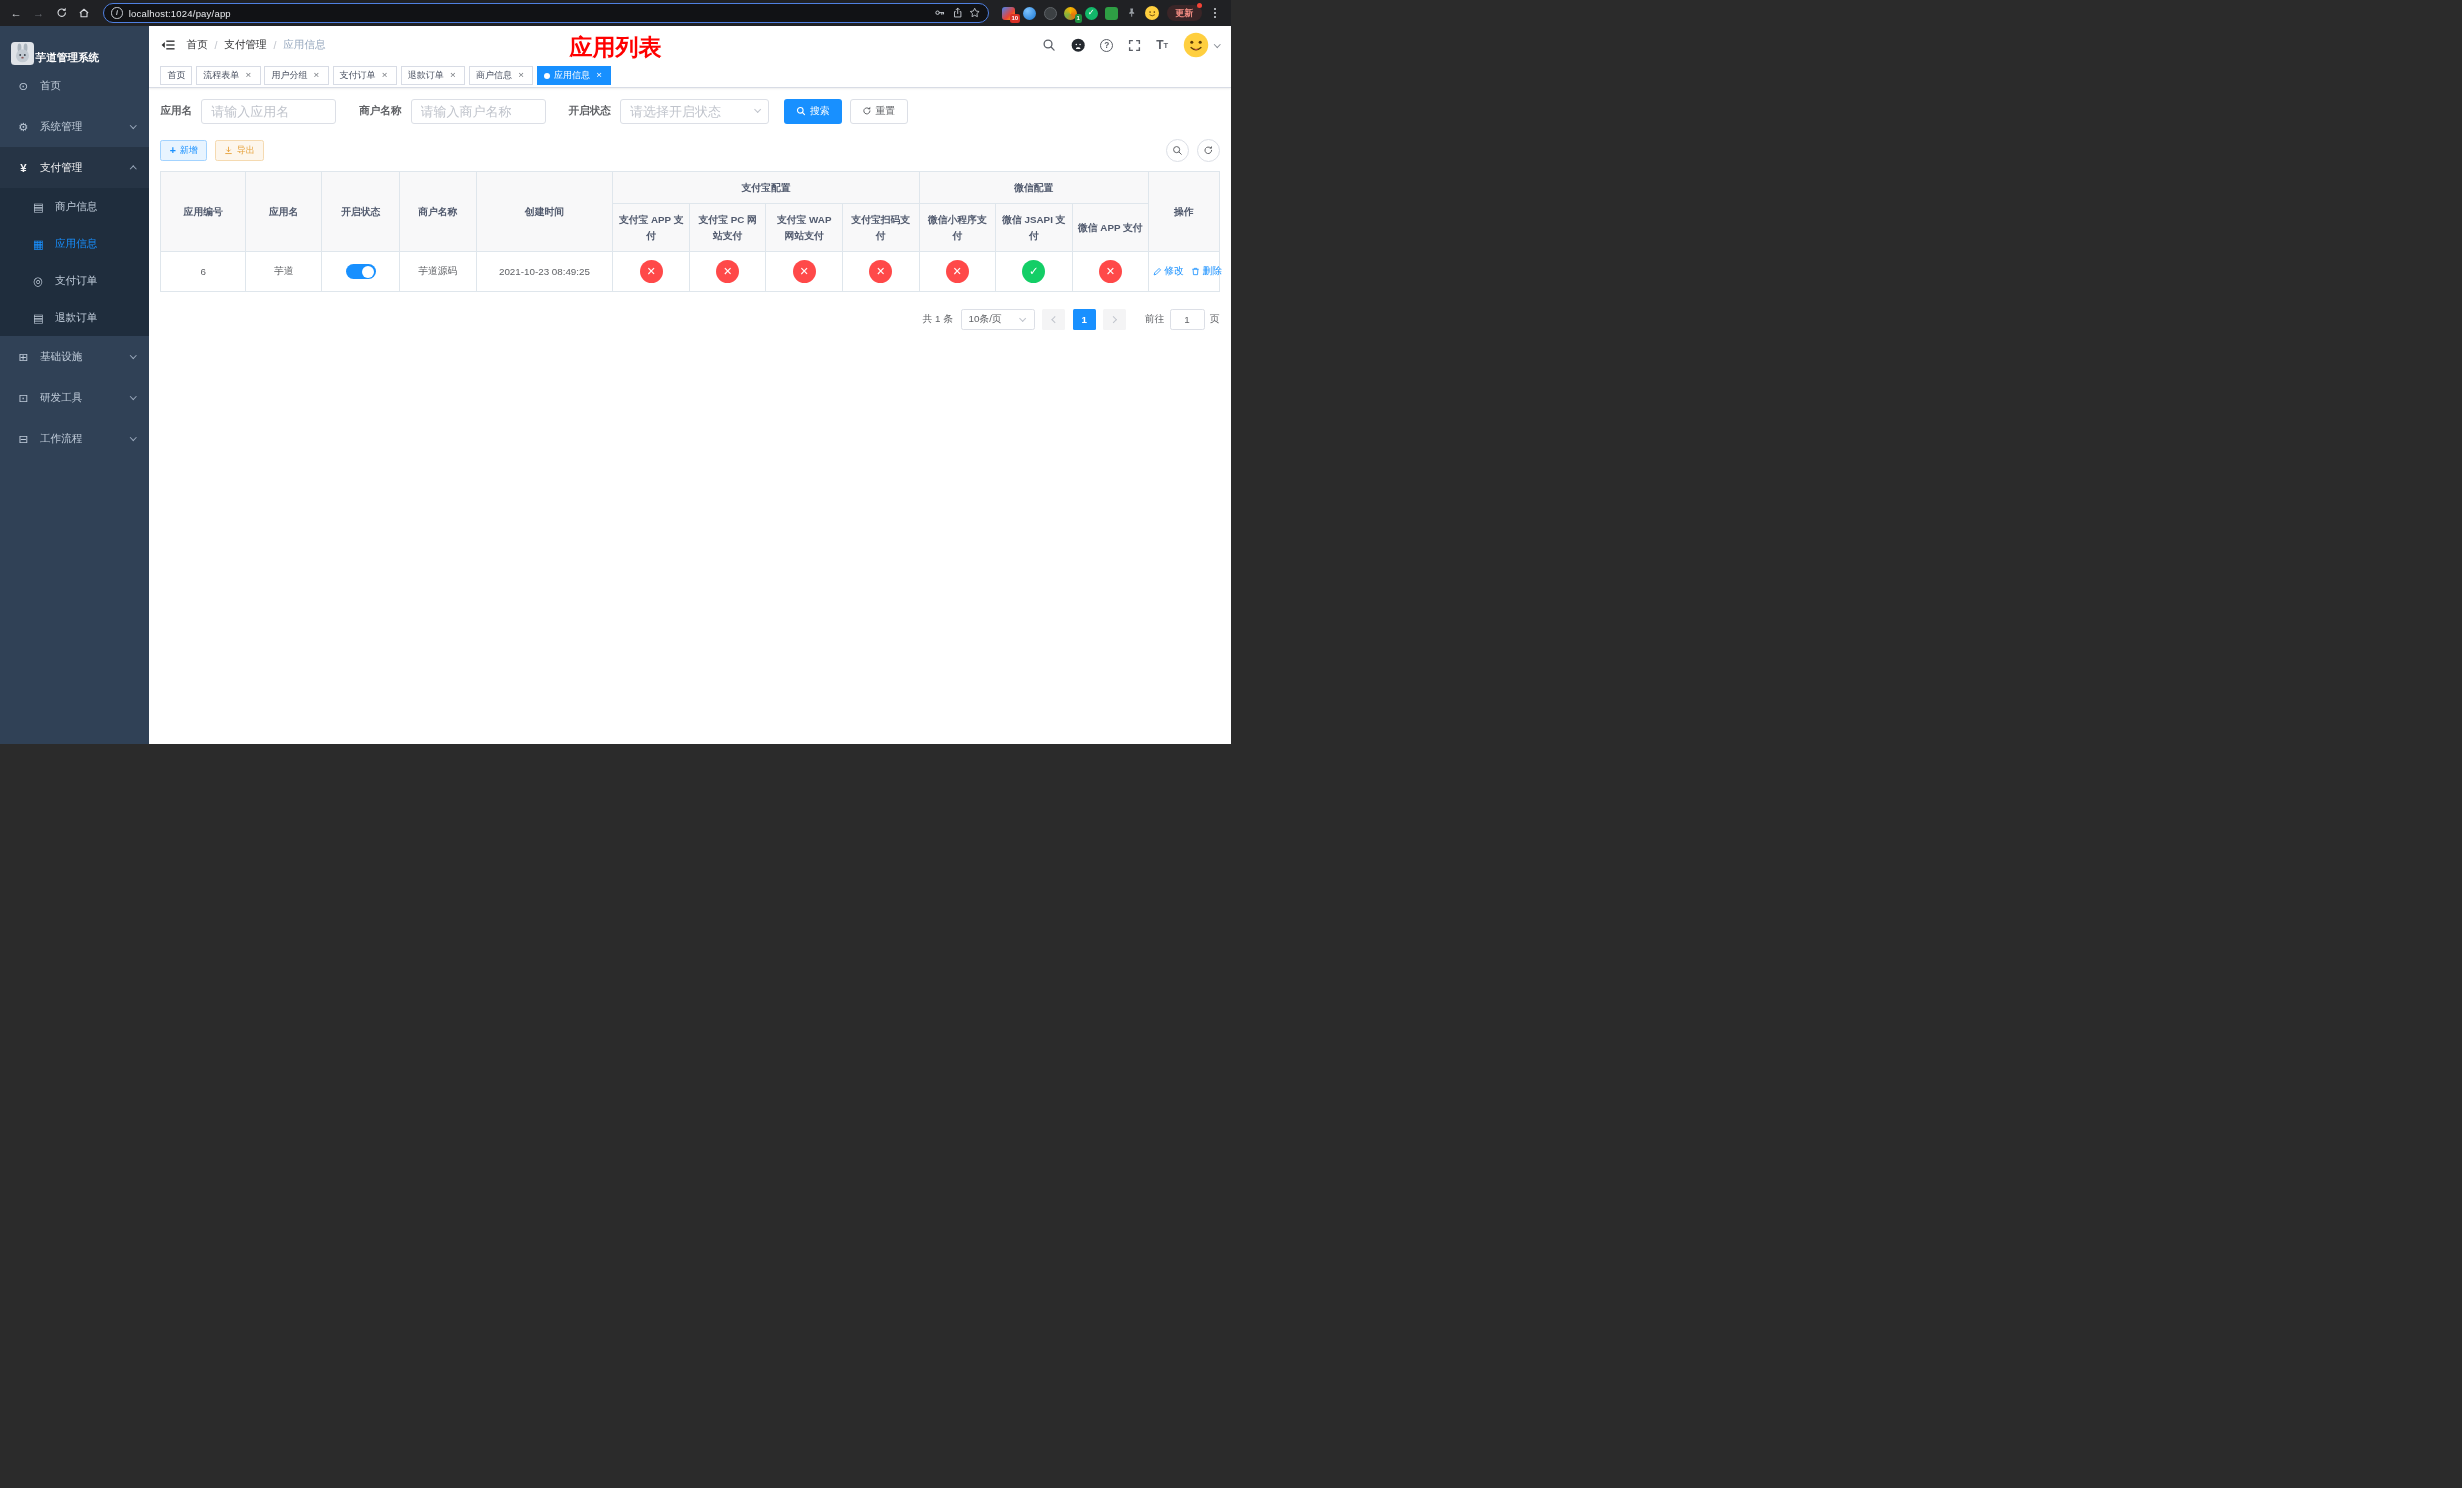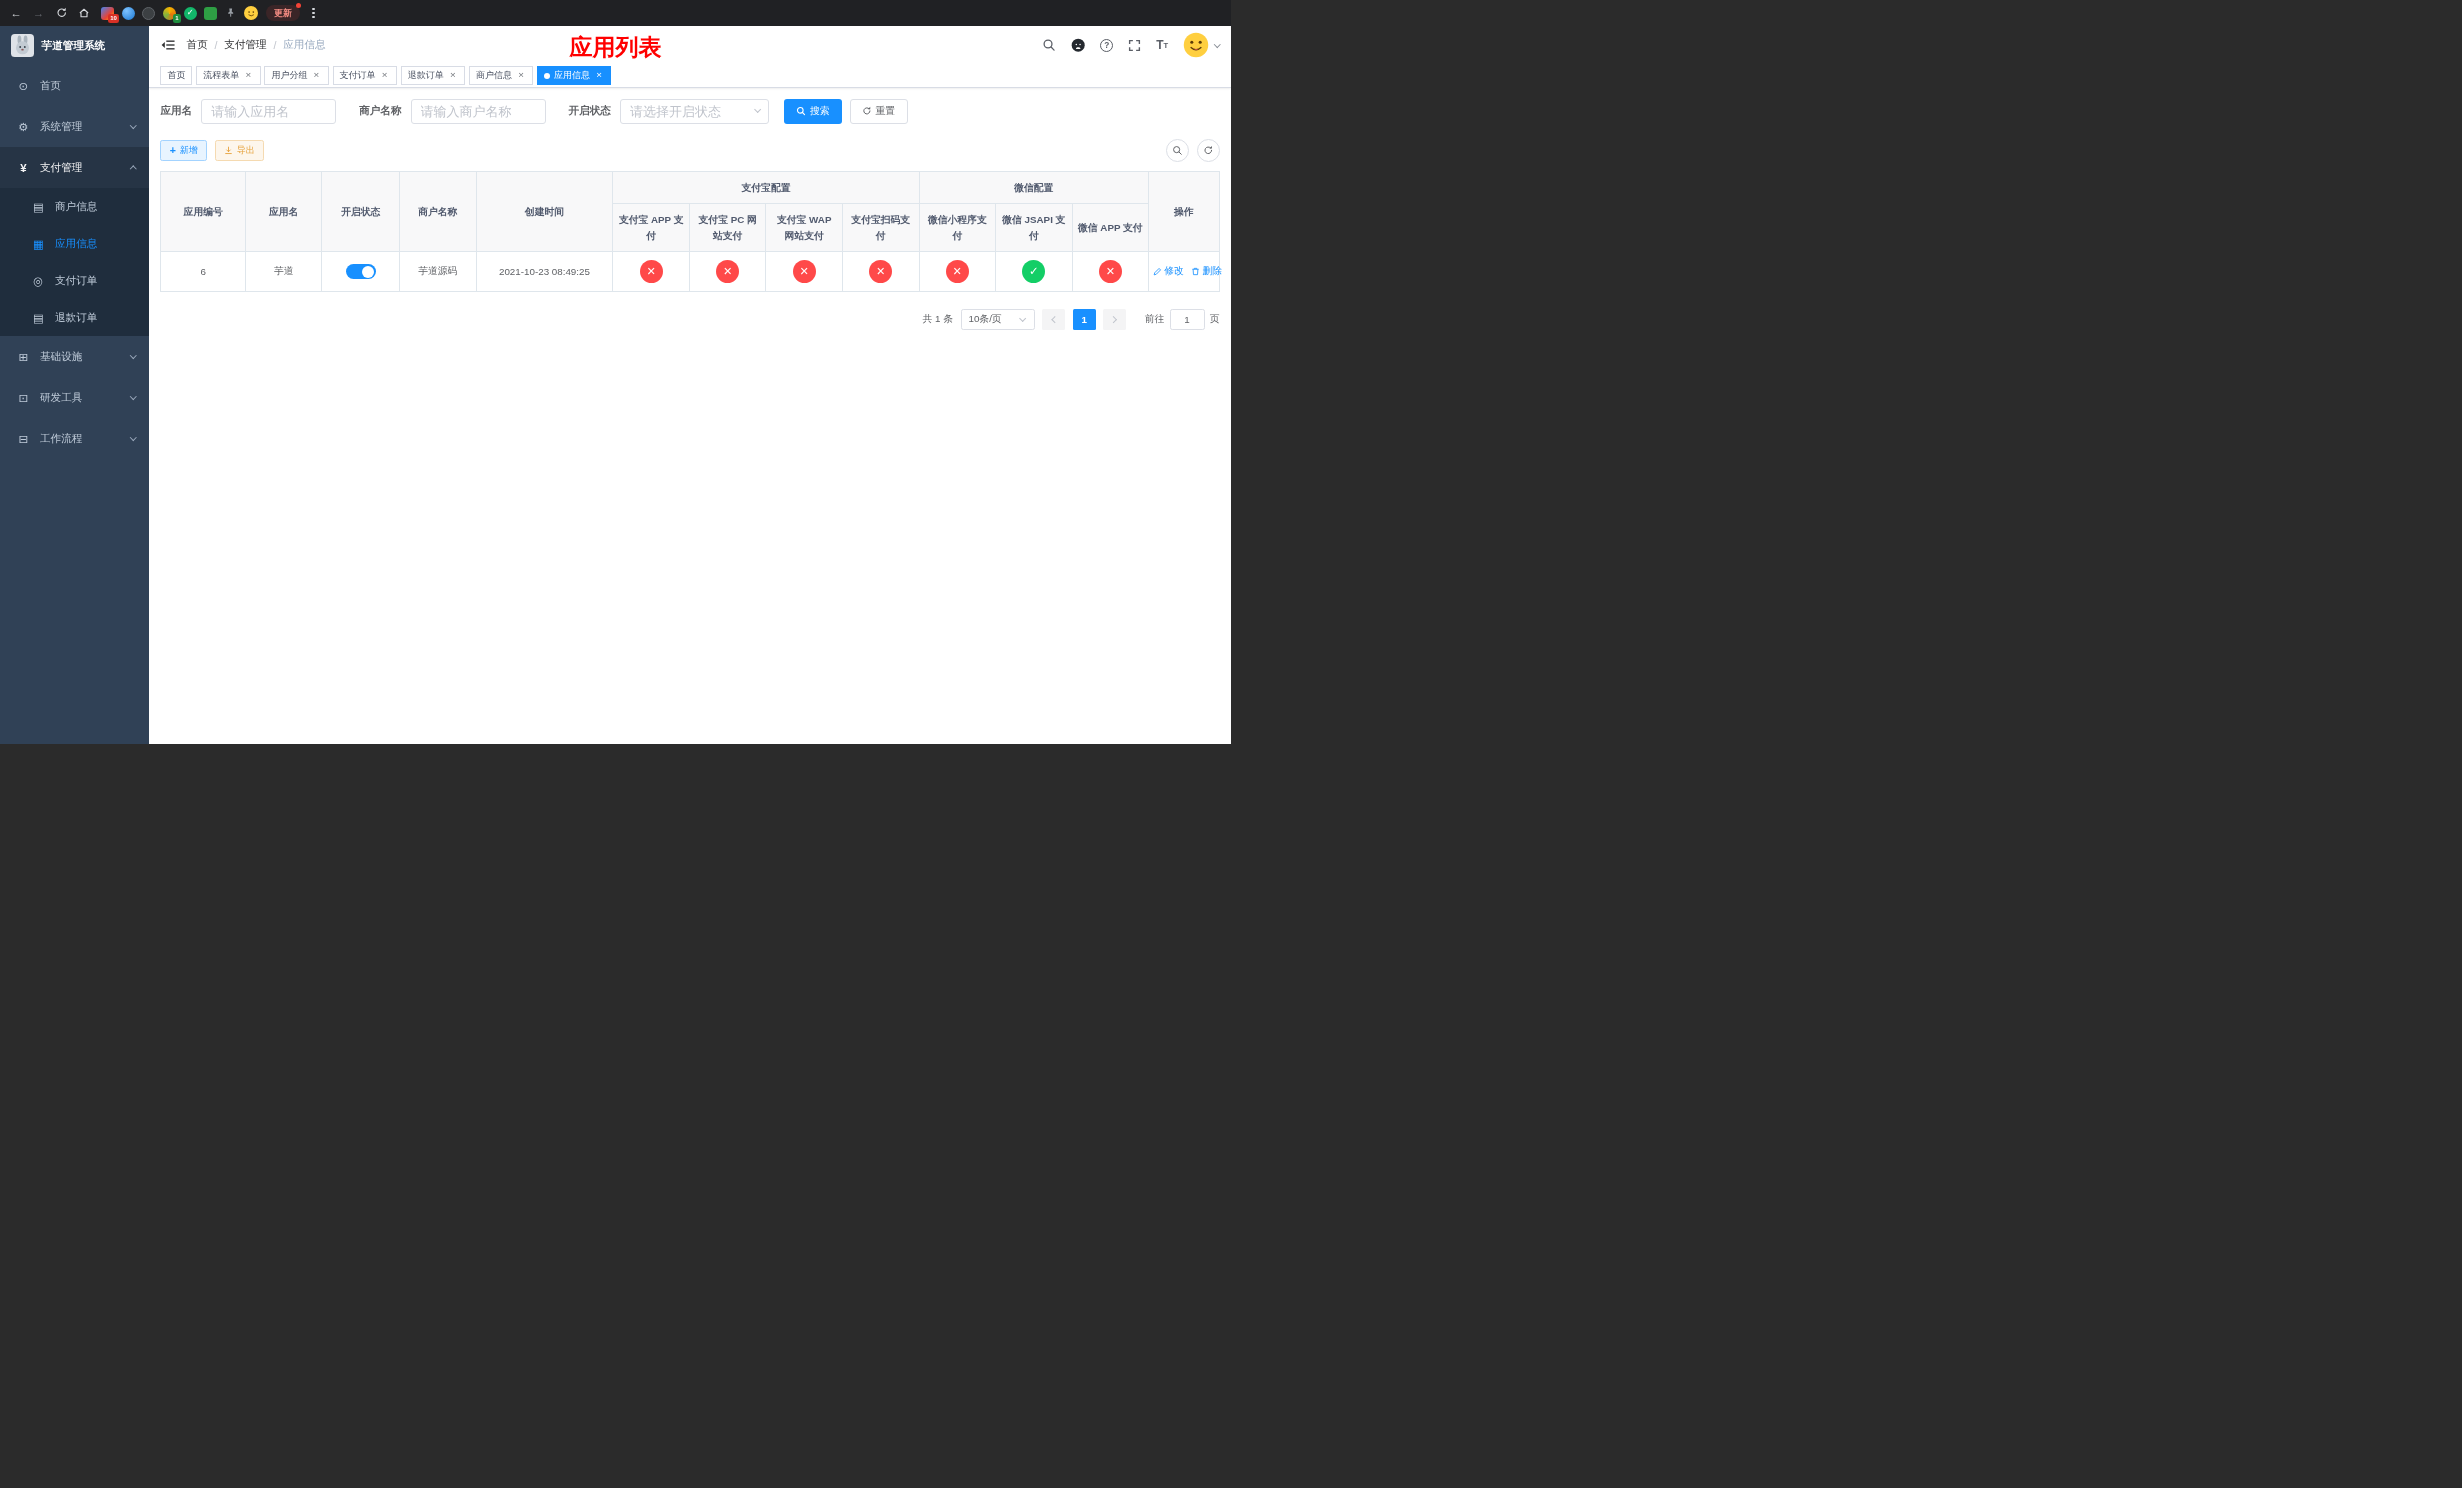--- a/index.html
+++ b/index.html
@@ -28,21 +28,21 @@
   .ext-check::after { content:"\2713"; color:#fff; font-size:8.3px; font-weight:bold; position:absolute; left:3px; top:0.8px; }
   .update-chip { height:16.7px; border-radius:8.3px; background:#3a2527; color:#f28b82; font-size:9px; display:flex;
                  align-items:center; padding:0 8.3px; position:relative; font-weight:bold; cursor:pointer; }
   .update-chip .dot { position:absolute; top:-1.5px; right:-0.8px; width:5.3px; height:5.3px; background:#f44336; border-radius:50%; }
   .kebab { display:flex; flex-direction:column; gap:1.9px; padding:3px 4.5px; cursor:pointer; }
   .kebab i { width:2.3px; height:2.3px; border-radius:50%; background:#d5d8dc; }
 
   
   .main { display:flex; height:719px; }
   .sidebar { width:149px; background:var(--sidebar-bg,#304156); flex-shrink:0; overflow:hidden; }
-  .logo-row { height:39px; display:flex; align-items:center; padding-left:10.6px; gap:8px; }
+  .logo-row { height:39px; display:flex; align-items:flex-end; padding-left:10.6px; gap:2px; }
   .logo-title { color:#fff; font-size:10.6px; font-weight:bold; }
   .menu-item { height:41px; display:flex; align-items:center; padding:0 13.6px 0 15px; color:#bfcbd9; font-size:10.6px; cursor:pointer; }
   .mi-icon { width:16.7px; margin-right:8.3px; text-align:center; font-size:11.4px; flex-shrink:0; }
   .mi-label { white-space:nowrap; }
   .chev { width:4.5px; height:4.5px; border-right:1.1px solid #9aa8bb; border-bottom:1.1px solid #9aa8bb;
           transform:rotate(45deg); margin-left:auto; margin-top:-2.3px; }
   .chev.up { transform:rotate(-135deg); margin-top:3px; }
   .menu-item.parent-open { background:var(--sidebar-active-bg,#263445); color:#f4f4f5; }
   .submenu { background:var(--sidebar-sub-bg,#1f2d3d); }
   .submenu .menu-item { height:37px; padding-left:30px; font-size:10.6px; }
@@ -152,20 +152,41 @@
       <svg width="11.4" height="11.4" viewBox="0 0 16 16">
           <path d="M13.2 8a5.2 5.2 0 1 1-1.6-3.75" fill="none" stroke="currentColor" stroke-width="1.6" stroke-linecap="round"></path>
           <polygon points="13.6,1.2 13.6,5.4 9.4,5.4" fill="currentColor"></polygon>
         </svg>
     </span>
     <span class="nav-btn">
       <svg width="12" height="12" viewBox="0 0 16 16">
           <path d="M2.5 8 8 3l5.5 5M4 7.5V13h8V7.5" fill="none" stroke="currentColor" stroke-width="1.5" stroke-linejoin="round"></path>
         </svg>
     </span>
+    <div class="omnibox">
+      <span class="omni-icon info-circle">i</span>
+      <span class="url">localhost:1024/pay/app</span>
+      <span class="omni-icon">
+        <svg width="11.4" height="11.4" viewBox="0 0 16 16">
+            <circle cx="5" cy="8" r="2.4" fill="none" stroke="currentColor" stroke-width="1.4"></circle>
+            <path d="M7.4 8h6M11 8v2.4M13.4 8v1.8" fill="none" stroke="currentColor" stroke-width="1.4" stroke-linecap="round"></path>
+          </svg>
+      </span>
+      <span class="omni-icon">
+        <svg width="11.4" height="11.4" viewBox="0 0 16 16">
+            <path d="M5.2 6.5H3.5V14h9V6.5h-1.7" fill="none" stroke="currentColor" stroke-width="1.3"></path>
+            <path d="M8 1.8v7.4M5.7 3.9 8 1.6l2.3 2.3" fill="none" stroke="currentColor" stroke-width="1.3" stroke-linecap="round"></path>
+          </svg>
+      </span>
+      <span class="omni-icon">
+        <svg width="11.4" height="11.4" viewBox="0 0 16 16">
+            <path d="M8 1.8l1.9 3.9 4.3.6-3.1 3 .7 4.3L8 11.6l-3.8 2 .7-4.3-3.1-3 4.3-.6z" fill="none" stroke="currentColor" stroke-width="1.2" stroke-linejoin="round"></path>
+          </svg>
+      </span>
+    </div>
     <div class="ext-area">
       <span class="ext-icon ext-square" style="background:linear-gradient(135deg,#4285f4 0%,#ea4335 60%,#fbbc04 100%);">
         <span class="badge">10</span>
       </span>
       <span class="ext-icon" style="background:radial-gradient(circle at 35% 30%,#7ec3ff,#1976d2);"></span>
       <span class="ext-icon" style="background:#3c4043; border:0.8px solid #5f6368;"></span>
       <span class="ext-icon" style="background:conic-gradient(#f4b400,#e8710a,#7cb342,#f4b400);">
         <span class="badge green">1</span>
       </span>
       <span class="ext-icon ext-check" style="background:#12b76a;"></span>

